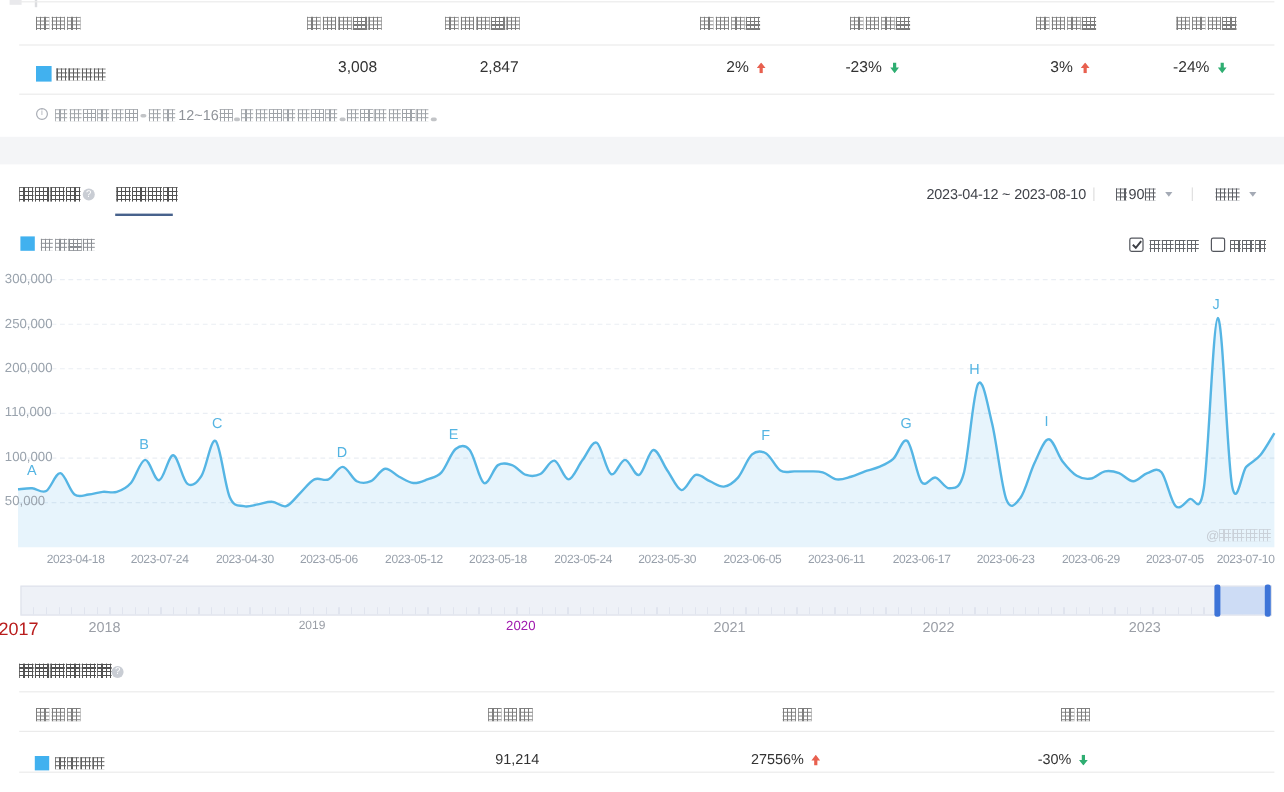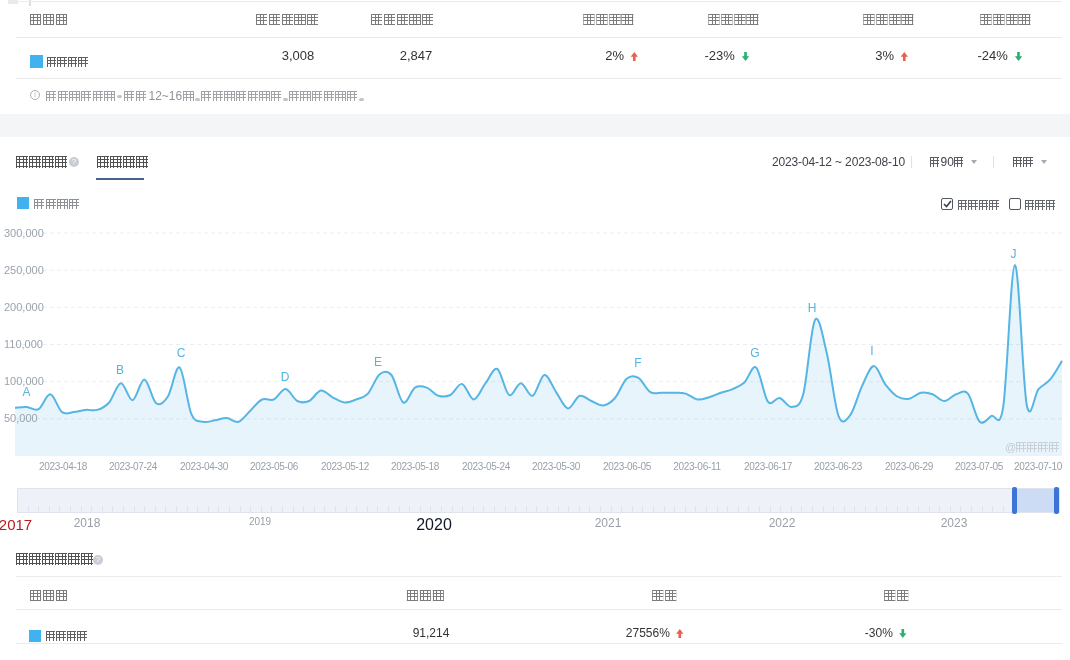--- a/index.html
+++ b/index.html
@@ -143,21 +143,21 @@
 <div class="txt" style="left:1005px;top:441px;font-size:11px;color:#c5cbd3">@<i class="cb c11"></i><i class="cb c11"></i><i class="cb c11"></i><i class="cb c11"></i></div>
 
 <div class="ab" style="left:17px;top:488px;width:1043px;height:25px;background:#eef1f7;border:1px solid #dfe3ec"></div>
 <div class="ab" style="left:18px;top:506px;width:1041px;height:6px;background:repeating-linear-gradient(to right, transparent 0 9.6px, #e0e4ee 9.6px 10.6px)"></div>
 <div class="ab" style="left:1016px;top:489px;width:39px;height:23px;background:#cddcf5"></div>
 <div class="ab" style="left:1012px;top:487px;width:5px;height:27px;background:#3d74d8;border-radius:2px"></div>
 <div class="ab" style="left:1054px;top:487px;width:5px;height:27px;background:#3d74d8;border-radius:2px"></div>
 <div class="ab ctr" style="left:15.5px;top:516px;font-size:15px;color:#b91c1c">2017</div>
 <div class="ab ctr" style="left:87px;top:516px;font-size:12px;color:#9a9ea6">2018</div>
 <div class="ab ctr" style="left:260px;top:516px;font-size:10px;color:#9a9ea6">2019</div>
-<div class="ab ctr" style="left:434px;top:516px;font-size:16px;color:#0f172a">2020</div>
+<div class="ab ctr" style="left:434px;top:516px;font-size:11px;color:#a21caf">2020</div>
 <div class="ab ctr" style="left:608px;top:516px;font-size:12px;color:#9a9ea6">2021</div>
 <div class="ab ctr" style="left:782px;top:516px;font-size:12px;color:#9a9ea6">2022</div>
 <div class="ab ctr" style="left:954px;top:516px;font-size:12px;color:#9a9ea6">2023</div>
 
 <div class="txt" style="left:16px;top:551px;color:#333"><i class="cb c13"></i><i class="cb c13"></i><i class="cb c13"></i><i class="cb c13"></i><i class="cb c13"></i><i class="cb c13"></i></div>
 <div class="qi" style="left:93px;top:555px;width:10px;height:10px"></div>
 <div class="hline" style="top:576px"></div>
 <div class="hline" style="top:609px"></div>
 <div class="hline" style="top:643px"></div>
 <div class="txt" style="left:30px;top:589px;color:#666;font-size:12px"><i class="cb c12"></i><i class="cb c12"></i><i class="cb c12"></i></div>

